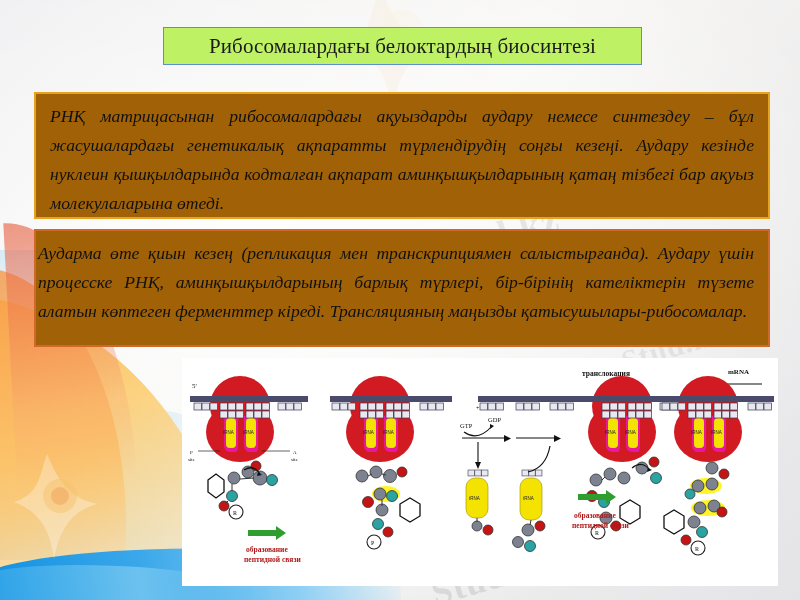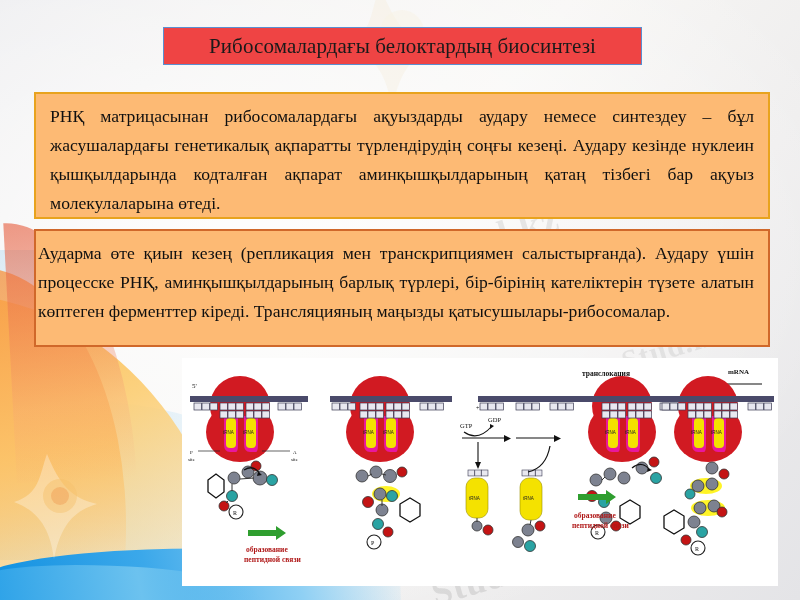--- a/index.html
+++ b/index.html
@@ -48,27 +48,27 @@
       letter-spacing:1px;}
   .wm1{left:300px;top:108px;font-size:40px;transform:rotate(-17deg);}
   .wm2{left:430px;top:214px;font-size:38px;transform:rotate(-17deg);}
   .wm3{left:250px;top:430px;font-size:42px;transform:rotate(-17deg);opacity:.22;}
   .wm4{left:430px;top:556px;font-size:36px;transform:rotate(-16deg);opacity:.25;}
   .wm5{left:620px;top:330px;font-size:30px;transform:rotate(-17deg);opacity:.18;}
   .wm6{left:120px;top:300px;font-size:34px;transform:rotate(-17deg);opacity:.12;}
 
   
   .title-box{position:absolute;left:163px;top:27px;width:477px;height:36px;
-    border:1.5px solid #5b8fd0;background:#ef4444;
+    border:1.5px solid #5b8fd0;background:#bef264;
     display:flex;align-items:center;justify-content:center;}
   .title-text{font-size:21px;color:#1a1a1a;font-family:"Liberation Serif", serif;
     letter-spacing:.1px;white-space:nowrap;}
 
   
-  .txtbox{position:absolute;background:#fdba74;box-sizing:border-box;}
+  .txtbox{position:absolute;background:#a16207;box-sizing:border-box;font-style:italic;}
   .box1{left:34px;top:92px;width:736px;height:127px;border:2px solid #e8a31e;padding:8px 14px 6px 14px;}
   .box2{left:34px;top:229px;width:736px;height:118px;border:2px solid #d0682a;padding:8px 14px 6px 2px;}
   .para{font-size:17.6px;line-height:29px;color:#101010;text-align:justify;
     text-justify:inter-word;font-family:"Liberation Serif", serif;margin:0;
     hyphens:none;}
 
   
   .figure{position:absolute;left:182px;top:358px;width:596px;height:228px;
     background:#ffffff;overflow:hidden;}
   .fig-canvas{position:absolute;inset:0;}

